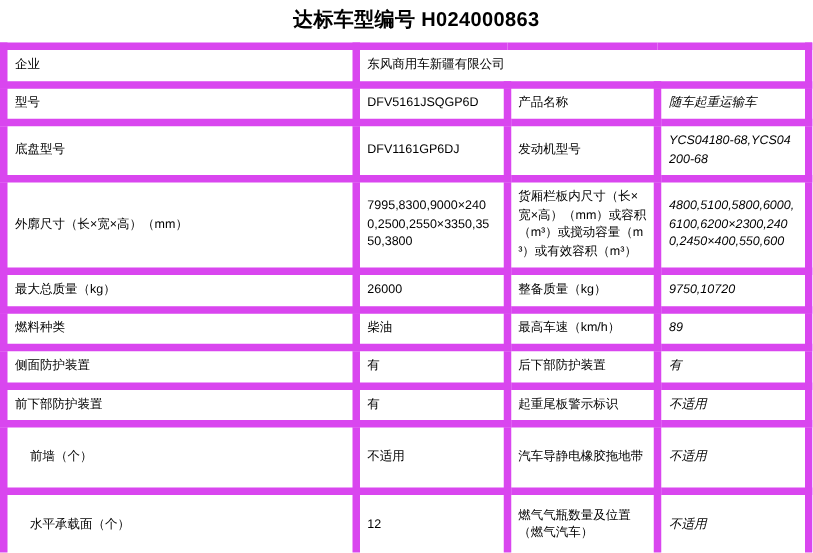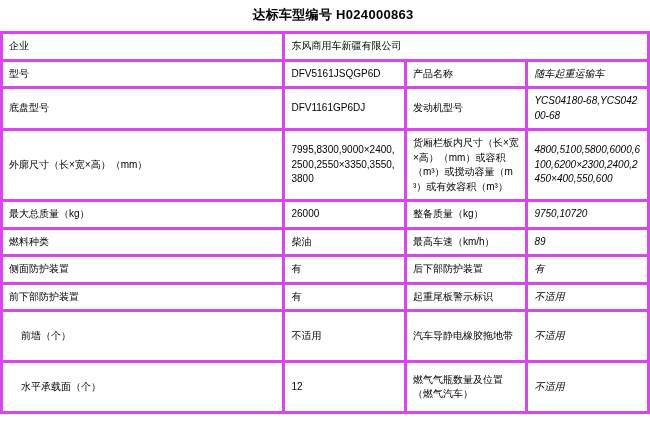--- a/index.html
+++ b/index.html
@@ -15,35 +15,35 @@
     color: #000000;
   }
   .page {
     position: relative;
     width: 650px;
     height: 442px;
     box-sizing: border-box;
   }
   .doc-title {
     text-align: center;
-    font-size: 13px;
+    font-size: 16px;
     font-weight: bold;
     padding-top: 6px;
     padding-bottom: 7px;
     letter-spacing: 0.3px;
     padding-left: 16px;
   }
   table.spec {
     border-collapse: collapse;
     width: 650px;
     table-layout: fixed;
     font-size: 10px;
   }
   table.spec td {
-    border: 3px solid #d946ef;
+    border: 6px solid #d946ef;
     padding: 5px 6px;
     vertical-align: middle;
     line-height: 1.45;
     word-break: break-all;
     background: #ffffff;
   }
   td.lbl {
     width: 140px;
   }
   td.val {

